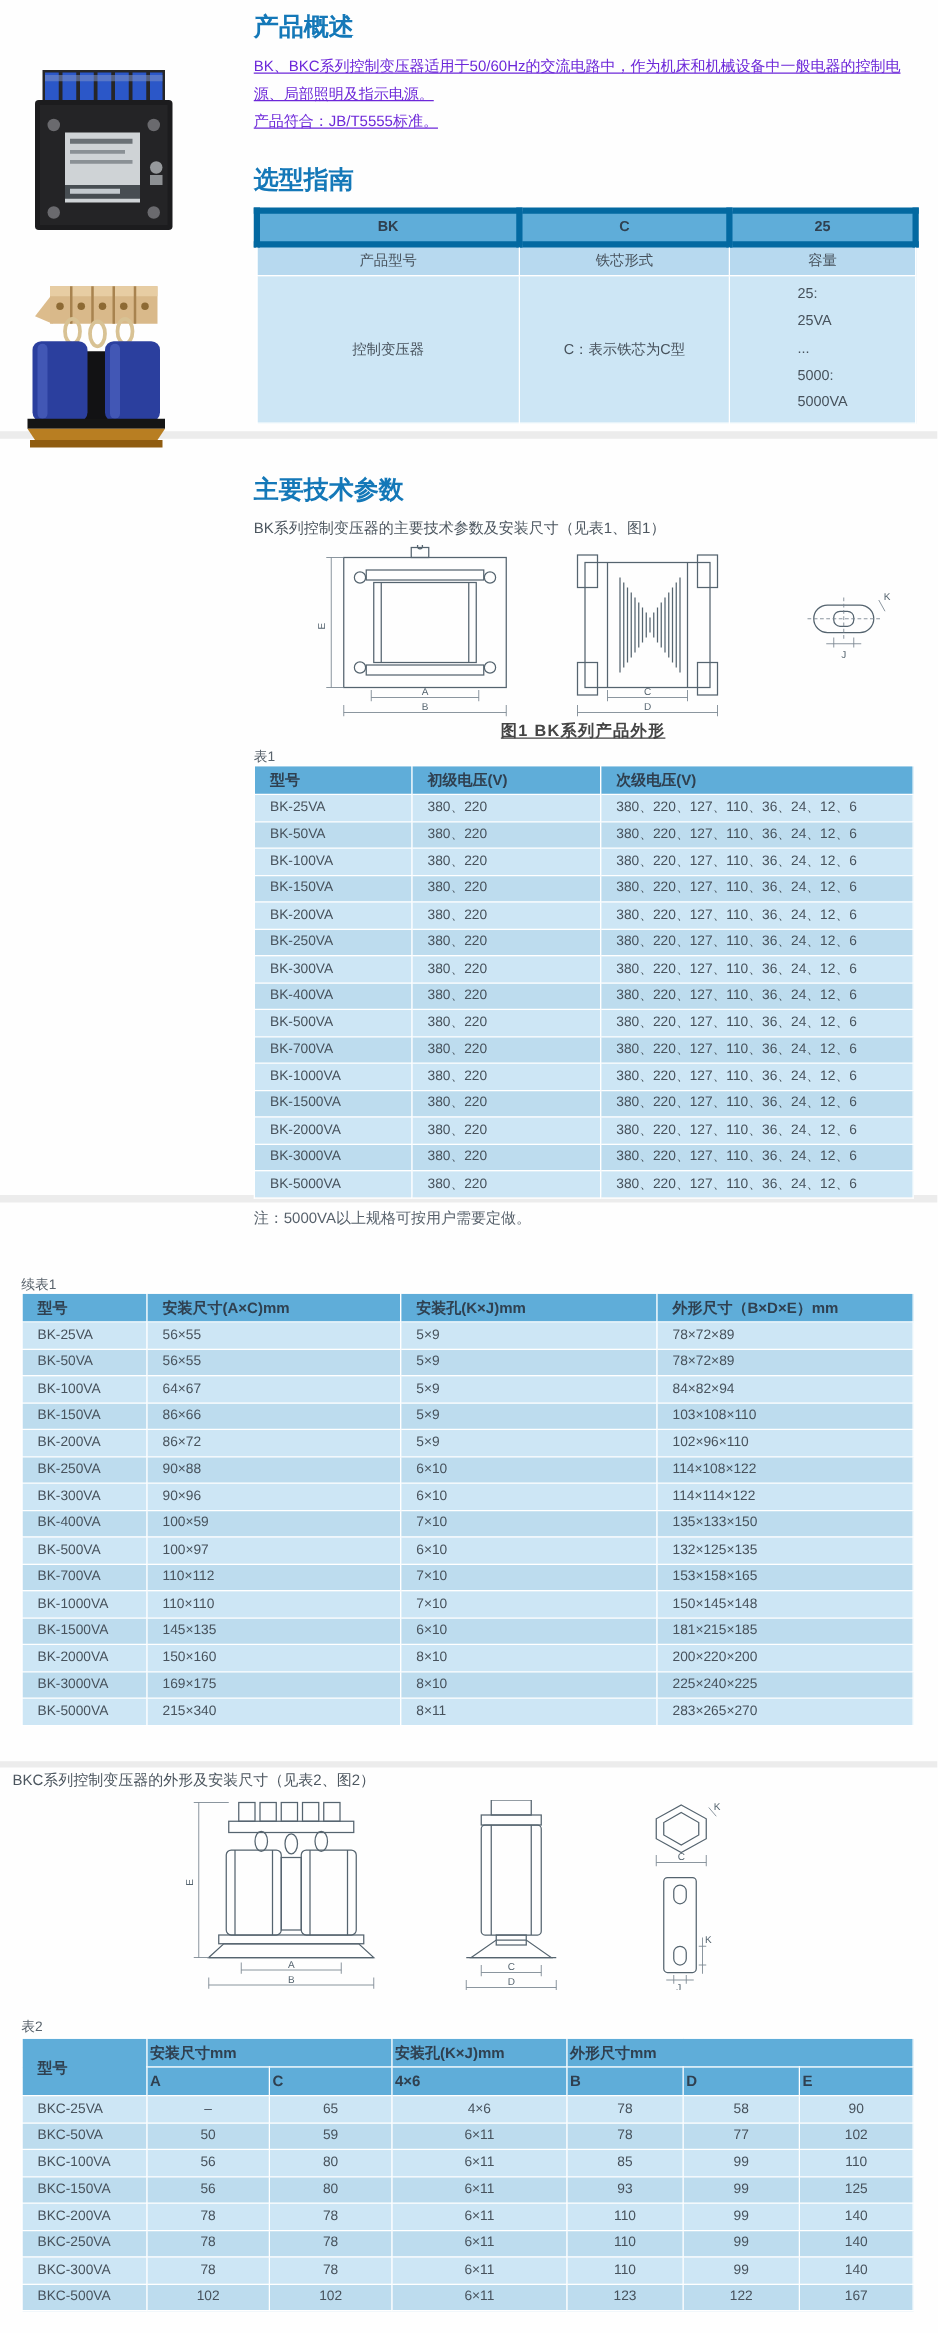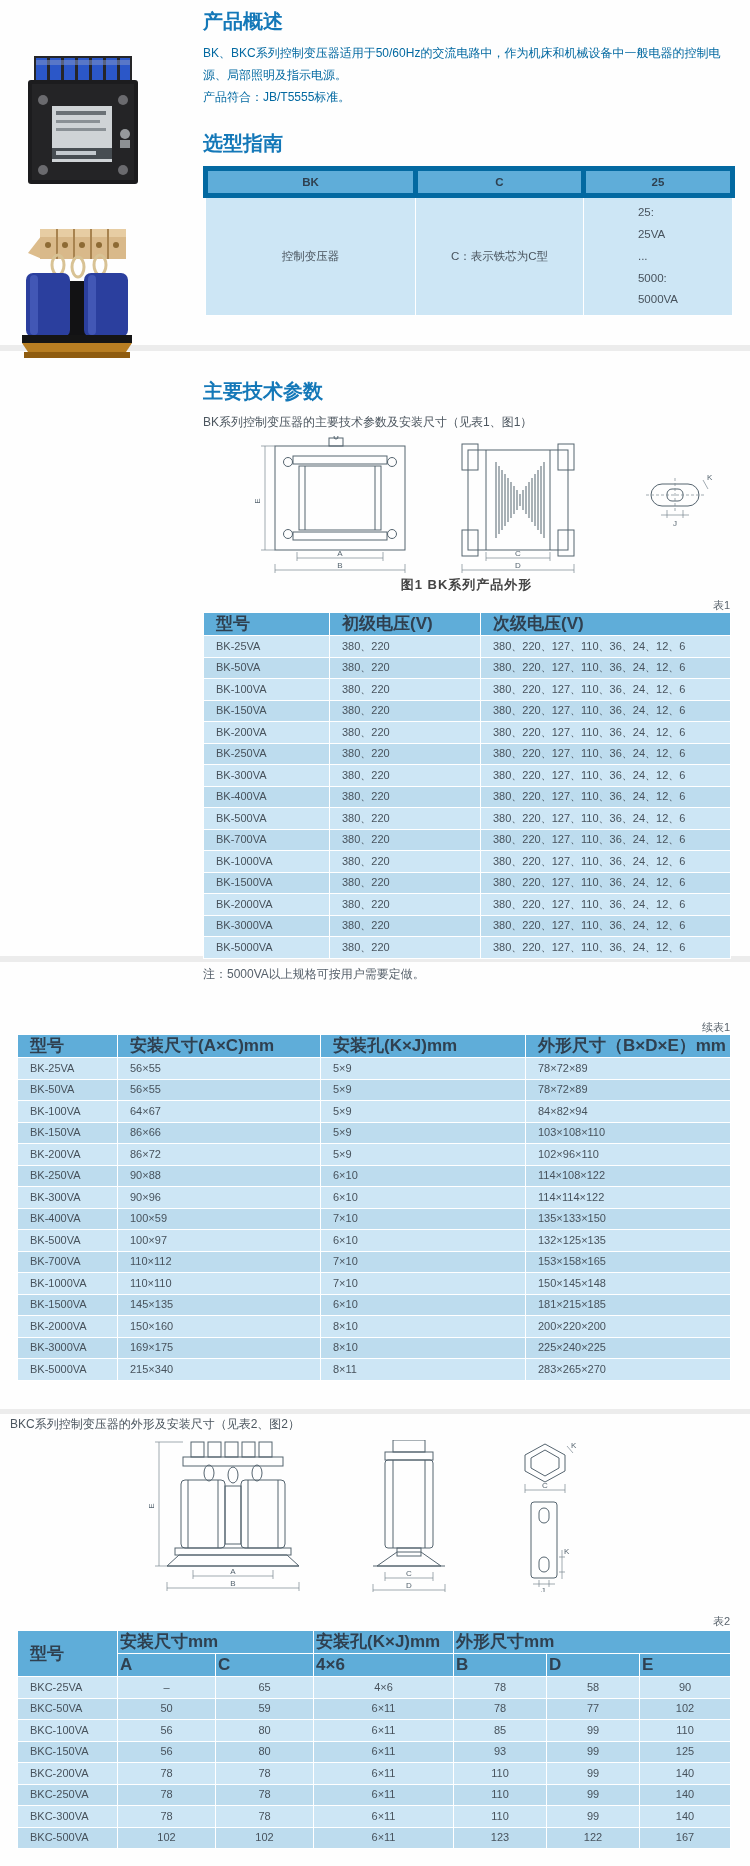--- a/index.html
+++ b/index.html
@@ -10,28 +10,28 @@
     --label_row:#b7d9ef;
     --value_row:#cde6f5;
     --txt:#47525c;
   }
   *{box-sizing:border-box;}
   body{margin:0;background:#fff;font-family:"Liberation Sans","DejaVu Sans",sans-serif;}
   .page{position:relative;width:750px;height:1866px;background:#fefefe;overflow:hidden;}
   .abs{position:absolute;}
   .divider{position:absolute;left:0;width:750px;background:#ececec;}
   .hd{font-size:20px;font-weight:bold;color:var(--accent);margin:0;}
-  .para{font-size:12px;color:#0369a1;line-height:1.85;}
+  .para{font-size:12px;color:#6d28d9;line-height:1.85;text-decoration:underline;}
   .intro{font-size:12px;color:#4c565f;}
   .note{font-size:12px;color:#57616b;}
-  .tag{font-size:11px;color:#5a646d;text-align:right;}
+  .tag{font-size:11px;color:#5a646d;}
   .caption{font-size:13px;font-weight:bold;color:#444;text-align:center;letter-spacing:1px;}
 
   table{border-collapse:collapse;table-layout:fixed;width:100%;}
-  .tbl th{background:var(--th_bg);color:#2f4050;font-weight:bold;font-size:17px;
+  .tbl th{background:var(--th_bg);color:#2f4050;font-weight:bold;font-size:12px;
           text-align:left;height:14px;line-height:14px;padding:4px 4px 4px 12px;border:1px solid #fff;}
   .tbl td{font-size:11px;color:var(--txt);height:13px;line-height:13.5px;
           padding:3.5px 4px 3.5px 12px;border:1px solid #fff;background:var(--row_light);}
   .tbl tbody tr:nth-child(even) td{background:var(--row_dark);}
 
   .tbl2 th{text-align:left;padding:4px 2px;}
   .tbl2 td{text-align:center;padding:3.5px 2px;}
   .tbl2 th.model-th{text-align:left;padding-left:12px;}
   .tbl2 td:first-child{text-align:left;padding-left:12px;}
 
@@ -121,20 +121,25 @@
         <col style="width:149px">
       </colgroup>
     <thead>
       <tr>
         <th>BK</th>
         <th>C</th>
         <th>25</th>
       </tr>
     </thead>
     <tbody>
+      <tr class="lbl-row">
+        <td>产品型号</td>
+        <td>铁芯形式</td>
+        <td>容量</td>
+      </tr>
       <tr class="val-row">
         <td>控制变压器</td>
         <td>C：表示铁芯为C型</td>
         <td>
           <div class="cap-lines">
             <div>25:</div>
             <div>25VA</div>
             <div>...</div>
             <div>5000:</div>
             <div>5000VA</div>
@@ -201,21 +206,21 @@
       <line class="dimline" x1="-5" y1="19" x2="53" y2="19" stroke-dasharray="3,2"></line>
       <line class="dimline" x1="24" y1="2" x2="24" y2="36" stroke-dasharray="3,2"></line>
       <line class="dimline" x1="52" y1="4" x2="57" y2="13"></line>
       <text x="56" y="4">K</text>
       <line class="dimline" x1="16" y1="34" x2="16" y2="42"></line>
         <line class="dimline" x1="32" y1="34" x2="32" y2="42"></line>
       <line class="dimline" x1="10" y1="39" x2="38" y2="39"></line>
       <text x="22" y="50">J</text>
     </g>
   </svg>
-  <div class="abs caption" style="left:203px;top:576px;width:527px;">图1  BK系列产品外形</div>
+  <div class="abs caption" style="left:203px;top:576px;width:527px;text-decoration:underline;">图1  BK系列产品外形</div>
 
   <div class="abs tag" style="left:203px;top:598px;width:527px;">表1</div>
   <table class="abs tbl" style="left:203px;top:612px;width:527px;">
     <colgroup>
         <col style="width:126px">
         <col style="width:151px">
         <col style="width:250px">
       </colgroup>
     <thead>
       <tr>

